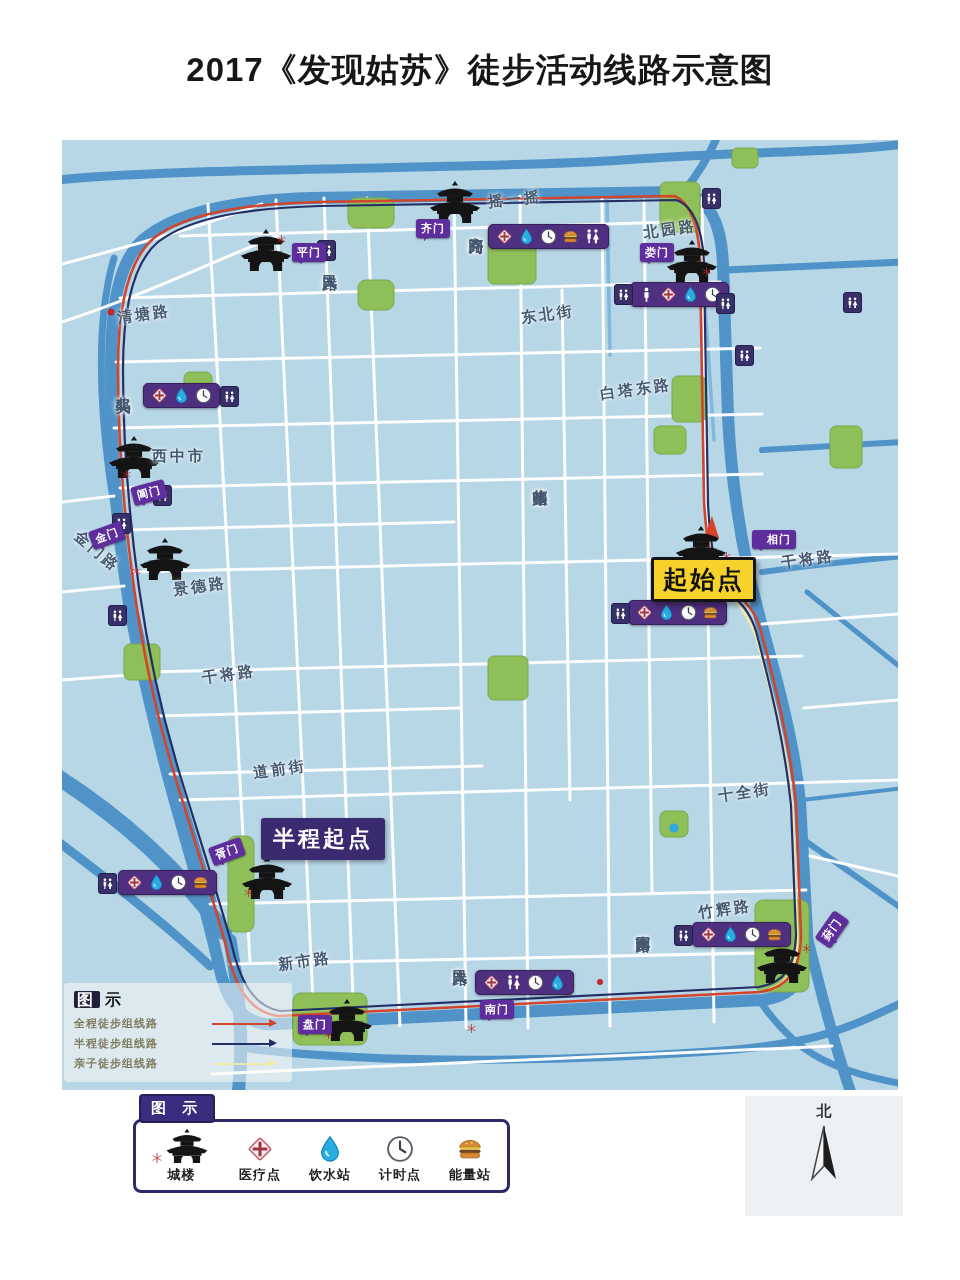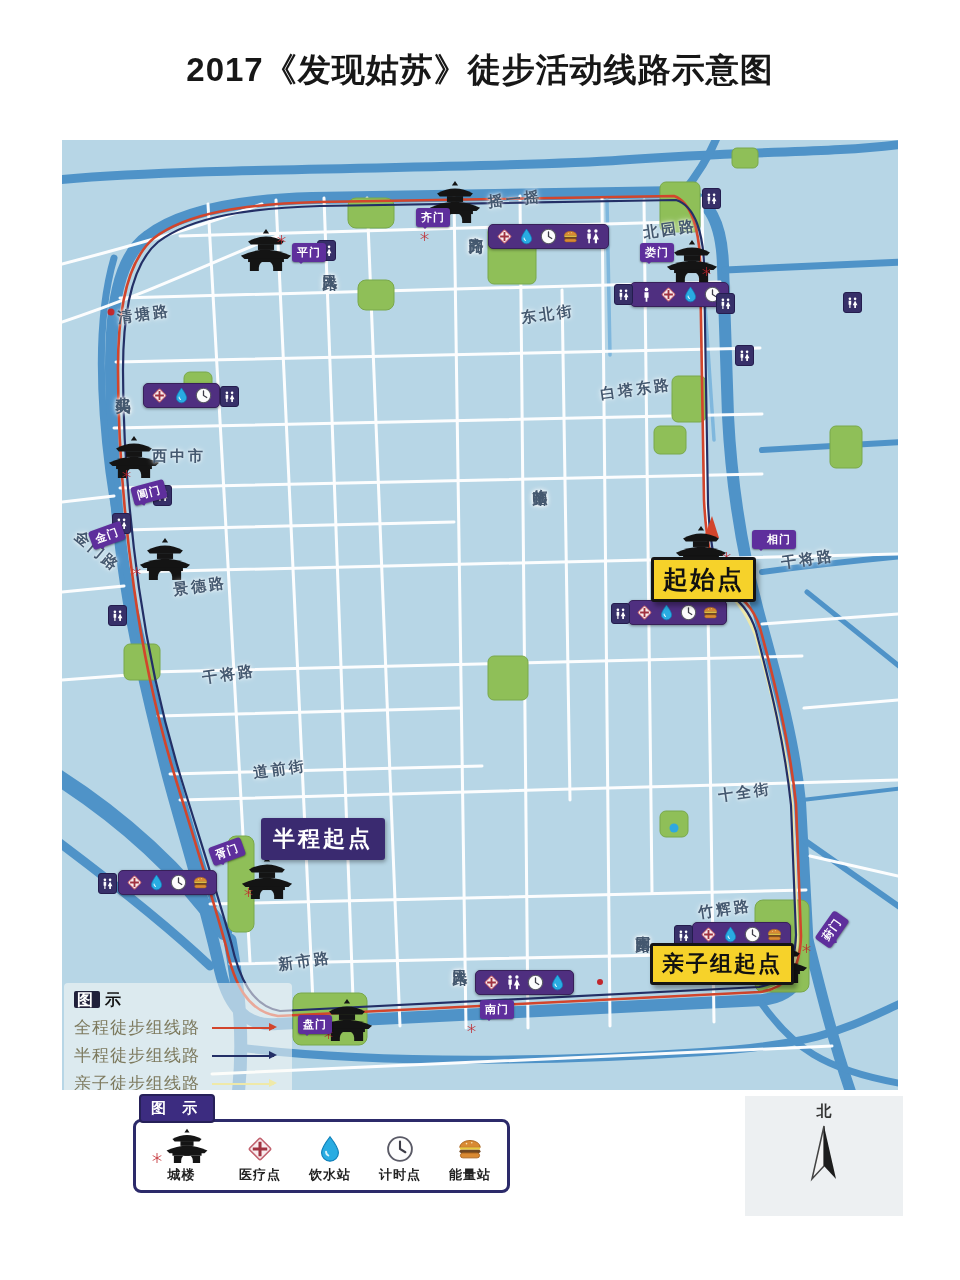--- a/index.html
+++ b/index.html
@@ -36,21 +36,21 @@
   .marker-yellow.small{font-size:22px;}
   .marker-purple{position:absolute;background:#3a2a70;border-radius:3px;color:#fff;font-weight:800;
         font-size:22px;padding:6px 12px;letter-spacing:3px;white-space:nowrap;
         box-shadow:1px 2px 4px rgba(0,0,0,.35);}
   
   .map-legend{position:absolute;left:2px;top:843px;width:208px;padding:7px 10px 6px;
         background:rgba(252,252,246,.55);border-radius:4px;}
   .map-legend .t{font-size:16px;font-weight:800;color:#111;margin-bottom:3px;letter-spacing:4px;}
   .map-legend .t .boxed{background:#20203a;color:#fff;padding:0 3px;margin-right:5px;border-radius:2px;}
   .ml-row{display:flex;align-items:center;justify-content:space-between;margin:5px 0;}
-  .ml-label{font-size:17px;color:#7d7a5e;font-weight:400;letter-spacing:1px;}
+  .ml-label{font-size:11px;color:#7d7a5e;font-weight:700;letter-spacing:1px;}
   .ml-arrow{position:relative;width:62px;height:0;border-top:2.5px solid currentColor;margin-right:8px;}
   .ml-arrow::after{content:"";position:absolute;right:-3px;top:-5.5px;
         border-left:8px solid currentColor;border-top:4px solid transparent;border-bottom:4px solid transparent;}
   
   .legend-wrap{position:absolute;left:133px;top:1094px;}
   .legend-tab{display:inline-block;background:#3c2c80;border:2px solid #262058;color:#fff;
         font-size:15px;font-weight:700;letter-spacing:6px;padding:3px 10px;border-radius:4px;
         margin-left:6px;position:relative;z-index:2;}
   .legend-box{display:flex;align-items:flex-end;background:#fff;border:3px solid #2c2a6a;
         border-radius:8px;padding:9px 16px 6px;margin-top:-4px;gap:28px;}
@@ -487,34 +487,33 @@
           <svg class="wcg">
             <use href="#i-wc"></use>
           </svg>
         </div>
         <div class="wc" style="left: 552px; top: 144px;">
           <svg class="wcg">
             <use href="#i-wc"></use>
           </svg>
         </div>
         <div class="glabel" style="left: 230px; top: 103px;">平门</div>
-        <div class="glabel" style="left: 354px; top: 68px;">齐门</div>
+        <div class="glabel" style="left: 354px; top: 79px;">齐门</div>
         <div class="glabel" style="left: 578px; top: 103px;">娄门</div>
         <div class="glabel" style="left: 690px; top: 390px; padding-left: 15px;">相门</div>
         <div class="glabel" style="left: 753px; top: 780px; transform: rotate(-55deg);">葑门</div>
         <div class="glabel" style="left: 418px; top: 860px;">南门</div>
         <div class="glabel" style="left: 236px; top: 875px;">盘门</div>
         <div class="glabel" style="left: 148px; top: 702px; transform: rotate(-20deg);">胥门</div>
         <div class="glabel" style="left: 28px; top: 386px; transform: rotate(-20deg);">金门</div>
         <div class="glabel" style="left: 70px; top: 343px; transform: rotate(-15deg);">阊门</div>
       </div>
 
     <div class="marker-yellow" style="left:589px;top:417px">起始点</div>
     <div class="marker-purple" style="left:199px;top:678px">半程起点</div>
-    <div class="marker-yellow small" style="left:588px;top:803px">亲子组起点</div>
 
     <div class="map-legend">
       <div class="t">
         <span class="boxed">图</span><span>示</span>
       </div>
       <div id="ml-rows">
           <div class="ml-row">
             <span class="ml-label">全程徒步组线路</span>
             <span class="ml-arrow" style="color: rgb(210, 69, 44);"></span>
           </div>

